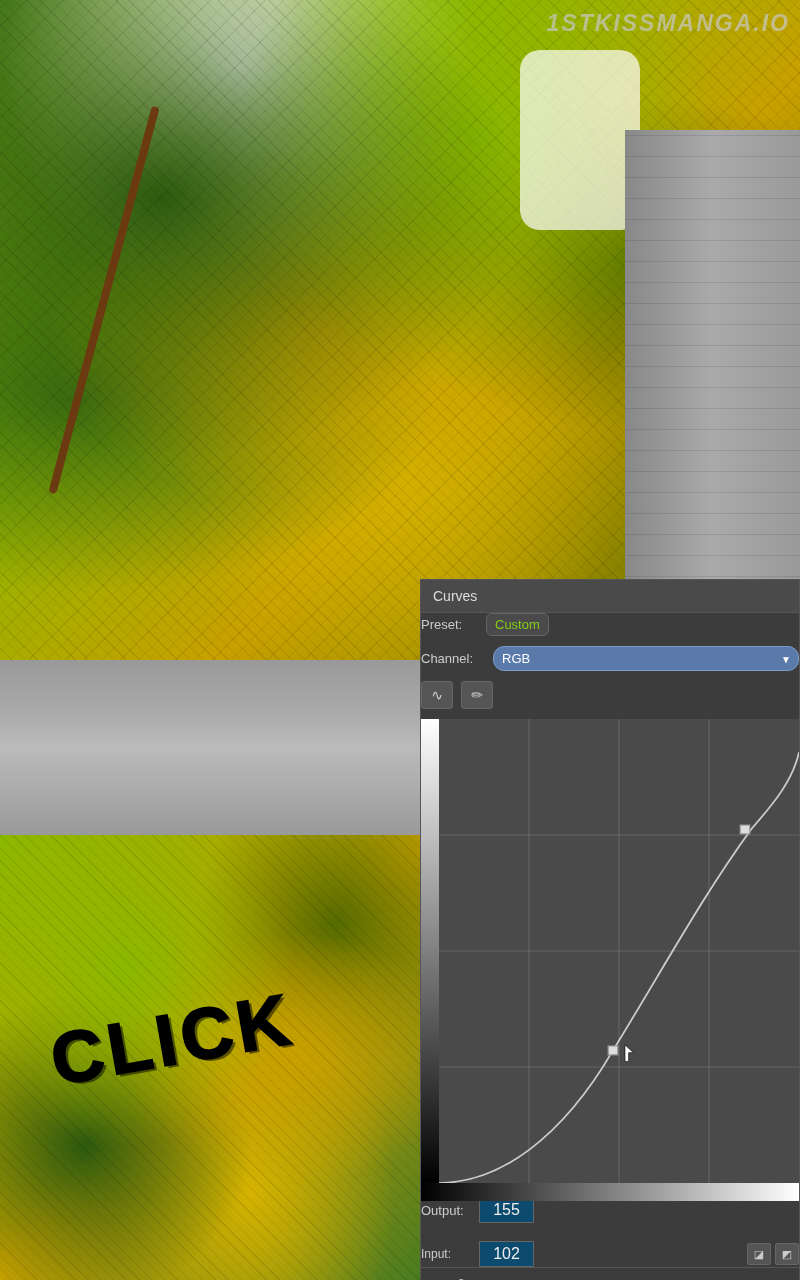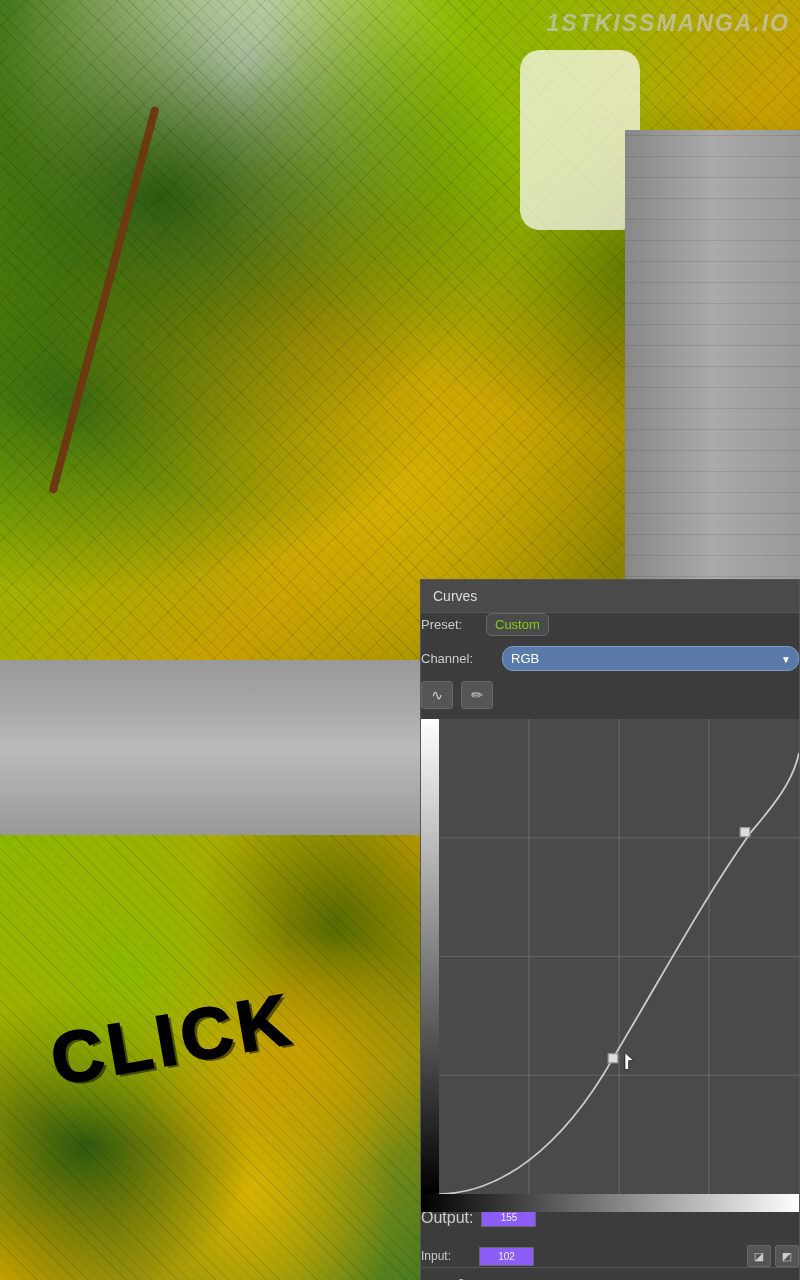--- a/index.html
+++ b/index.html
@@ -213,21 +213,21 @@
       font-size: 13px;
       padding: 3px 8px;
       background: #4a4a4a;
       border: 1px solid #666;
       border-radius: 6px;
     }
 
     .channel-row {
       display: flex;
       align-items: center;
-      gap: 16px;
+      gap: 7px;
     }
 
     .channel-label {
       color: #ccc;
       font-size: 13px;
       min-width: 65px;
     }
 
     .channel-select-wrapper {
       flex: 1;
@@ -319,30 +319,30 @@
     
     .output-row {
       display: flex;
       align-items: center;
       gap: 8px;
       margin-top: 4px;
     }
 
     .output-label {
       color: #ccc;
-      font-size: 16px;
+      font-size: 13px;
       min-width: 50px;
     }
 
     .value-field {
       width: 55px;
-      background: #8b5cf6;
+      background: #0c4a6e;
       border: 1px solid #666;
       color: #eee;
-      font-size: 10px;
+      font-size: 16px;
       padding: 3px 6px;
       text-align: center;
     }
 
     
     .gradient-strip-bottom {
       height: 18px;
       background: linear-gradient(to right, #000000, #ffffff);
       margin-left: 0;
     }

